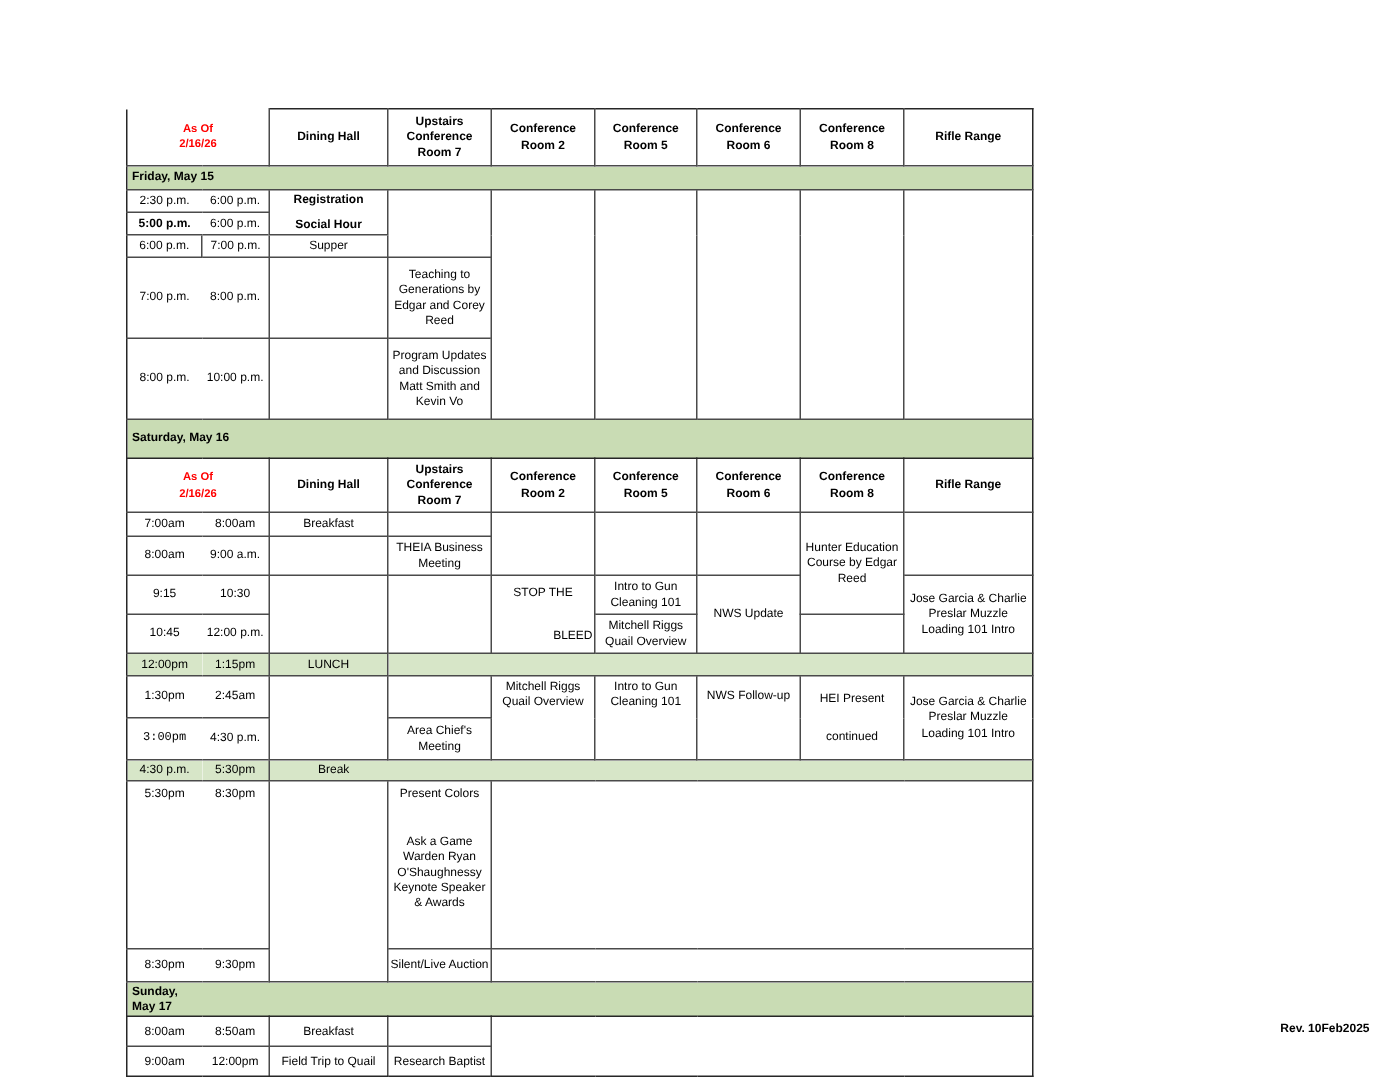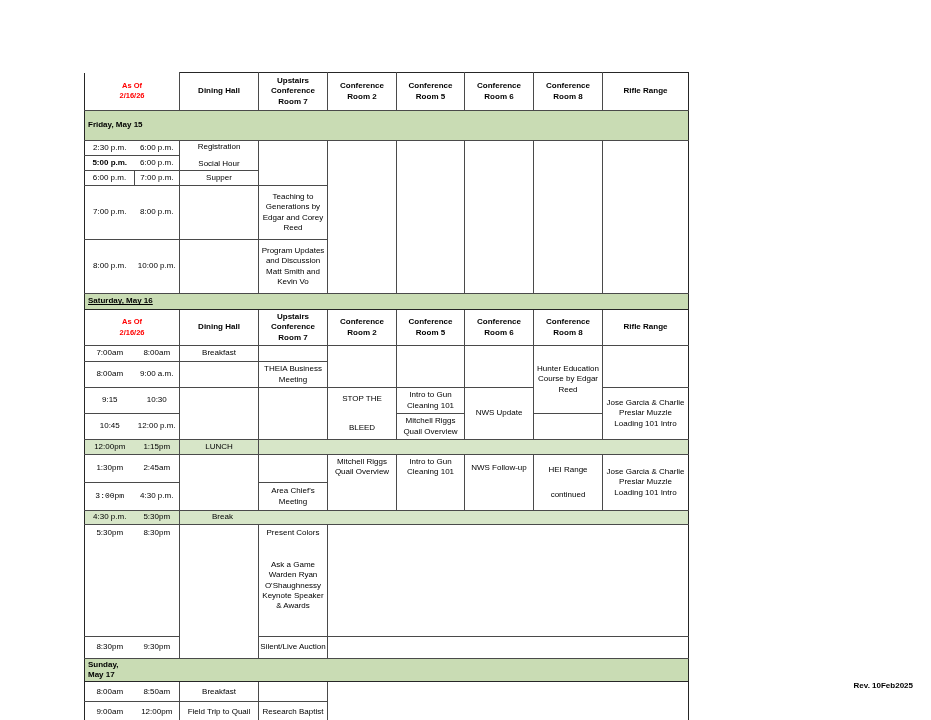--- a/index.html
+++ b/index.html
@@ -162,28 +162,28 @@
           </td>
           <td class="hdr-cell outer-top">
             <span>Conference</span><br>
             <span>Room 8</span>
           </td>
           <td class="hdr-cell outer-top outer-r">
             <span>Rifle Range</span>
           </td>
         </tr>
 
-        <tr style="height:30px;">
+        <tr style="height:16px;">
           <td colspan="9" class="daybar outer-l outer-r">Friday, May 15</td>
         </tr>
 
         <tr style="height:15px;">
           <td class="outer-l" style="border-right:none;">2:30 p.m.</td>
           <td style="border-left:none;">6:00 p.m.</td>
-          <td rowspan="2" style="border-bottom:none;">
+          <td rowspan="2" style="border-bottom:none;font-weight:bold;">
             <div>Registration</div>
             <div style="margin-top:6px;">Social Hour</div>
           </td>
           <td rowspan="3"></td>
           <td rowspan="5"></td>
           <td rowspan="5"></td>
           <td rowspan="5"></td>
           <td rowspan="5"></td>
           <td rowspan="5" class="outer-r"></td>
         </tr>
@@ -202,21 +202,21 @@
           <td></td>
           <td>Teaching to Generations by Edgar and Corey Reed</td>
         </tr>
         <tr style="height:54px;">
           <td class="outer-l" style="border-right:none;">8:00 p.m.</td>
           <td style="border-left:none;">10:00 p.m.</td>
           <td></td>
           <td style="overflow:hidden;">Program Updates and Discussion  Matt Smith and Kevin Vo</td>
         </tr>
 
-        <tr style="height:16px;text-decoration:underline;">
+        <tr style="height:26px;">
           <td colspan="9" class="daybar outer-l outer-r outer-top outer-bot">Saturday, May 16</td>
         </tr>
 
         <tr style="height:36px;">
           <td colspan="2" class="outer-l">
             <div class="asof">As Of</div>
             <div class="asof">2/16/26</div>
           </td>
           <td class="hdr-cell">Dining Hall</td>
           <td class="hdr-cell">
@@ -264,21 +264,21 @@
           <td>THEIA Business Meeting</td>
         </tr>
 
         <tr style="height:26px;">
           <td class="outer-l" style="border-right:none;">9:15</td>
           <td style="border-left:none;">10:30</td>
           <td rowspan="2"></td>
           <td rowspan="2"></td>
           <td rowspan="2">
             <div>STOP THE</div>
-            <div style="margin-top:18px;">BLEED</div>
+            <div style="margin-top:18px;text-align:right;">BLEED</div>
           </td>
           <td>Intro to Gun Cleaning 101</td>
           <td rowspan="2">NWS Update</td>
           <td rowspan="2" class="outer-r">Jose Garcia &amp; Charlie Preslar Muzzle Loading 101 Intro</td>
         </tr>
 
         <tr style="height:26px;">
           <td class="outer-l" style="border-right:none;">10:45</td>
           <td style="border-left:none;">12:00 p.m.</td>
           <td>Mitchell Riggs Quail Overview</td>
@@ -299,21 +299,21 @@
           <td rowspan="2" style="vertical-align:top;padding-top:2px;">
             <span>Mitchell Riggs Quail Overview</span>
           </td>
           <td rowspan="2" style="vertical-align:top;padding-top:2px;">
             <span>Intro to Gun Cleaning 101</span>
           </td>
           <td rowspan="2" style="vertical-align:top;padding-top:8px;">
             <span>NWS Follow-up</span>
           </td>
           <td rowspan="2">
-            <div>HEI Range</div>
+            <div>HEI Present</div>
             <div style="margin-top:14px;">continued</div>
           </td>
           <td rowspan="2" class="outer-r">Jose Garcia &amp; Charlie Preslar Muzzle Loading 101 Intro</td>
         </tr>
 
         <tr style="height:28px;">
           <td class="outer-l" style="border-right:none;font-family:Liberation Mono, monospace;">3:00pm</td>
           <td style="border-left:none;">4:30 p.m.</td>
           <td>Area Chief's Meeting</td>
         </tr>

